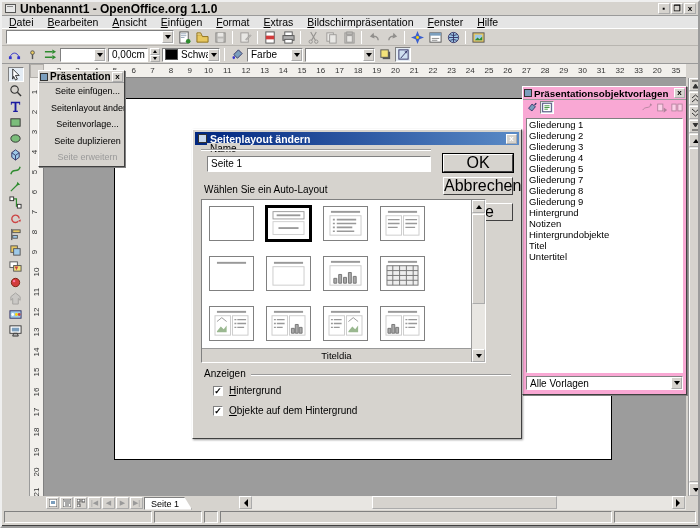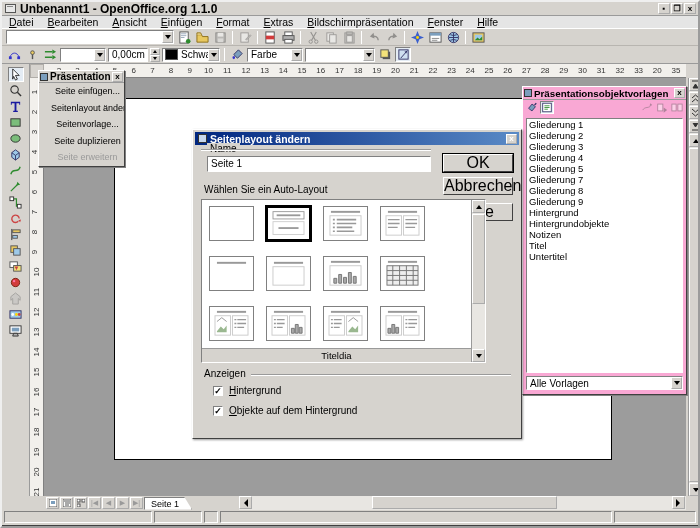--- a/index.html
+++ b/index.html
@@ -717,22 +717,22 @@
   <div id="style-list" data-repeat="stylist.items">
       <div class="style-item">Gliederung 1</div>
       <div class="style-item">Gliederung 2</div>
       <div class="style-item">Gliederung 3</div>
       <div class="style-item">Gliederung 4</div>
       <div class="style-item">Gliederung 5</div>
       <div class="style-item">Gliederung 7</div>
       <div class="style-item">Gliederung 8</div>
       <div class="style-item">Gliederung 9</div>
       <div class="style-item">Hintergrund</div>
+      <div class="style-item">Notizen</div>
       <div class="style-item">Hintergrundobjekte</div>
-      <div class="style-item">Notizen</div>
       <div class="style-item">Titel</div>
       <div class="style-item">Untertitel</div>
     </div>
   <div id="style-filter">
     <span class="combo" style="width:100%;">
       <span class="val">Alle Vorlagen</span>
       <span class="dd">
           <i class="tri-d"></i>
         </span>
     </span>

